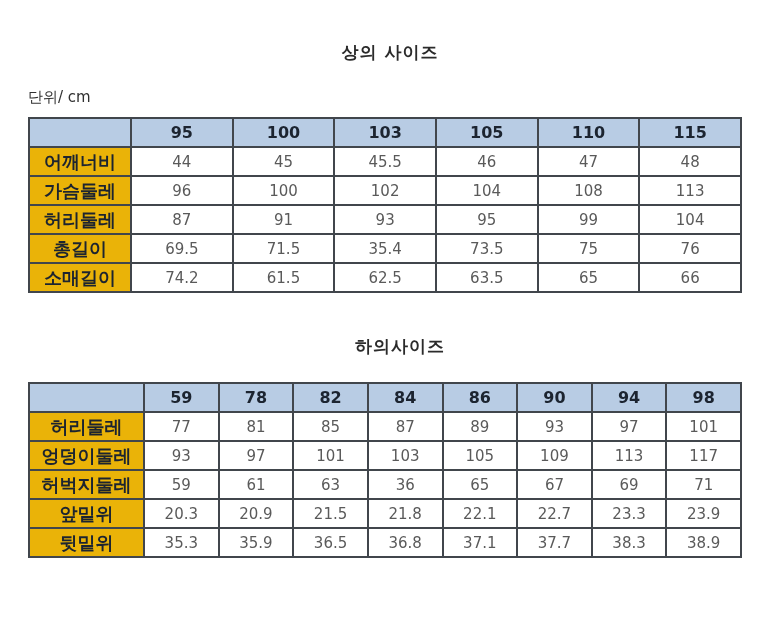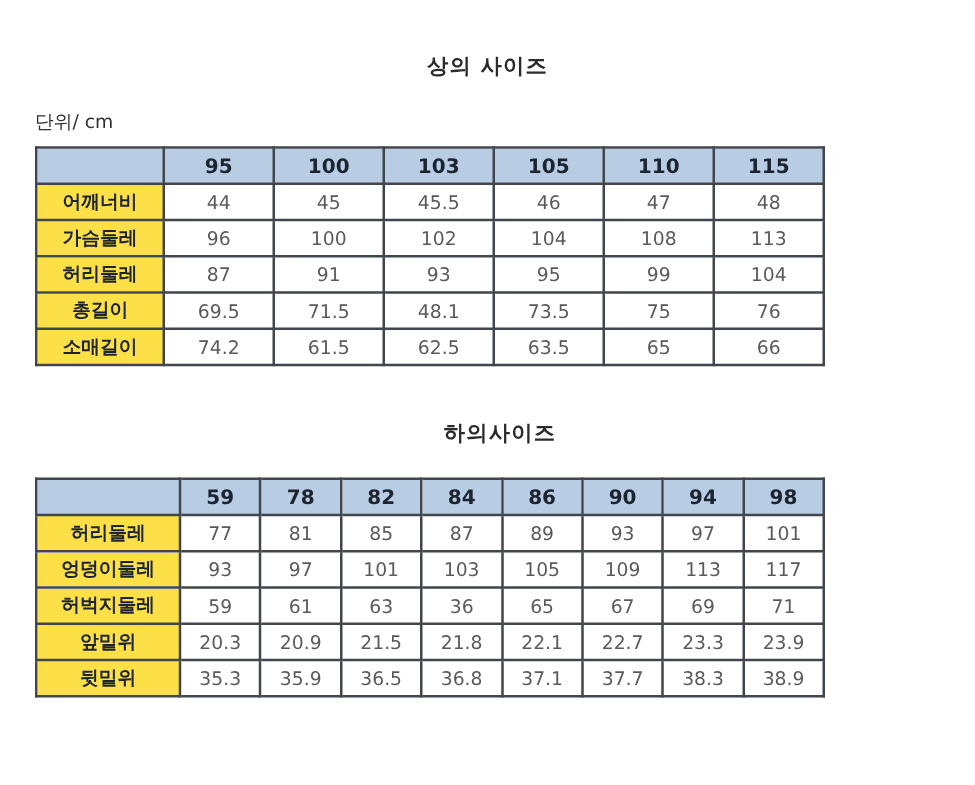--- a/index.html
+++ b/index.html
@@ -12,33 +12,33 @@
     color:#2b2b2b; letter-spacing:1px; margin:0;
   }
   .title-top { padding-top:41px; }
   .title-bottom { margin-top:42px; margin-bottom:0;margin-left:20px; }
   .unit-label {
     width:714px; margin:24px 0 10px 28px; text-align:left;
     font-size:15px; color:#303030;
   }
   table.size-table {
     border-collapse:collapse; table-layout:fixed;
-    width:632px; margin-left:28px;
+    width:714px; margin-left:28px;
   }
   table.t1 { margin-top:0; }
   table.t2 { margin-top:24px; }
   .size-table th, .size-table td {
     border:2px solid #41464c; height:27px; padding:0 2px;
     text-align:center; vertical-align:middle; overflow:hidden;
   }
   .size-table thead th {
     background:#b8cce4; color:#1c2430; font-size:16px; font-weight:bold;
   }
   .size-table tbody th {
-    background:#fde047; color:#1c2430; font-size:15px; font-weight:bold;
+    background:#eab308; color:#1c2430; font-size:18px; font-weight:bold;
   }
   .size-table td {
     background:#ffffff; color:#5a5a5a; font-size:15px; font-weight:normal;
   }
 </style>
 </head>
 <body>
 
 <div>
 
@@ -92,21 +92,21 @@
         <td>91</td>
         <td>93</td>
         <td>95</td>
         <td>99</td>
         <td>104</td>
       </tr>
       <tr>
         <th>총길이</th>
         <td>69.5</td>
         <td>71.5</td>
-        <td>48.1</td>
+        <td>35.4</td>
         <td>73.5</td>
         <td>75</td>
         <td>76</td>
       </tr>
       <tr>
         <th>소매길이</th>
         <td>74.2</td>
         <td>61.5</td>
         <td>62.5</td>
         <td>63.5</td>

